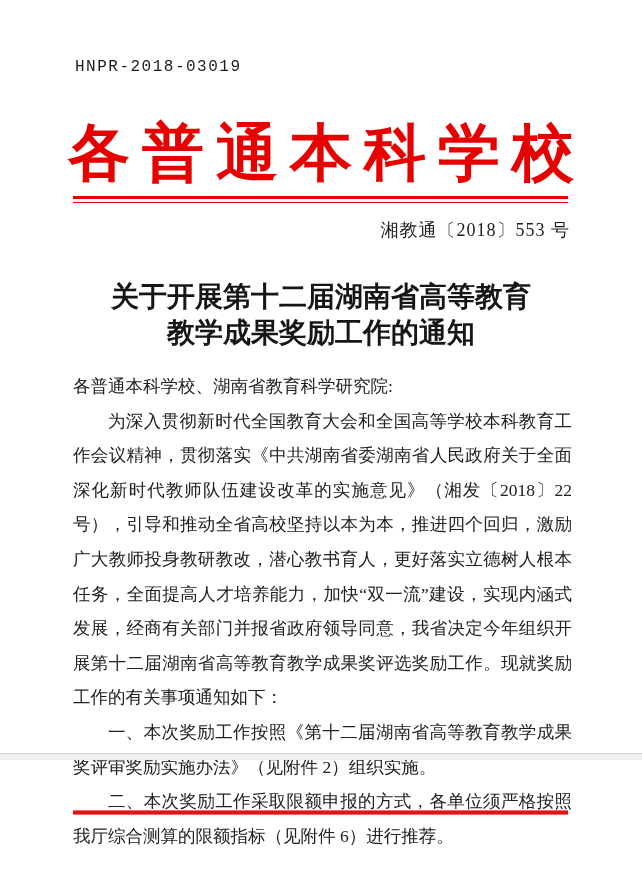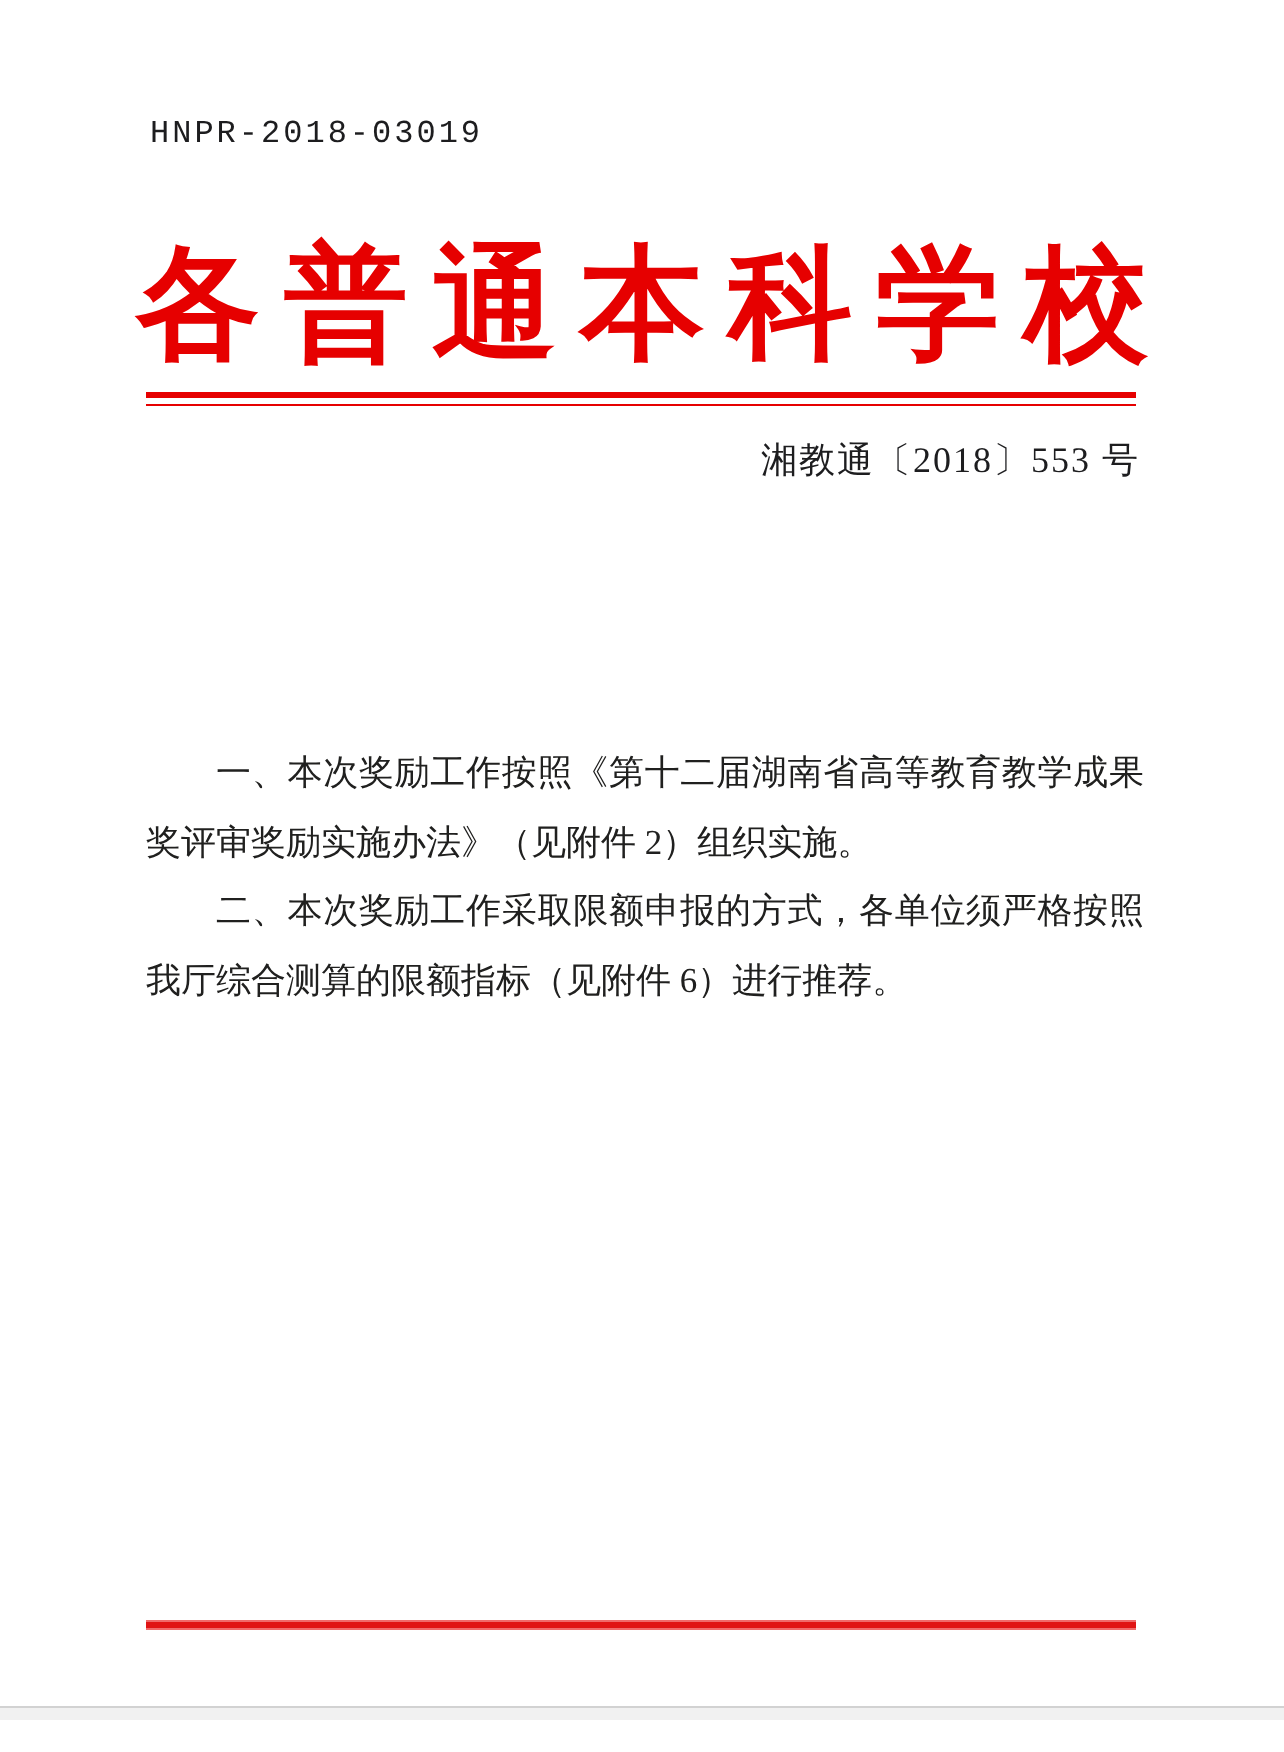--- a/index.html
+++ b/index.html
@@ -4,21 +4,21 @@
 <style>
   * { margin: 0; padding: 0; box-sizing: border-box; }
   html, body {
     width: 642px; height: 876px;
     background: #ffffff;
     font-family: "Liberation Serif", serif;
     overflow: hidden;
   }
   .page {
     position: relative;
-    width: 642px; height: 860px;
+    width: 642px; height: 760px;
     background: #ffffff;
   }
   .doc-code {
     position: absolute;
     left: 75px; top: 58px;
     font-family: "Liberation Mono", "DejaVu Sans Mono", monospace;
     font-size: 16px;
     letter-spacing: 1.5px;
     color: #1d1d1f;
   }
@@ -94,22 +94,28 @@
 <div class="page">
 
   <div class="doc-code">HNPR-2018-03019</div>
 
   <div class="agency-name">各普通本科学校</div>
 
   <div class="header-rule"></div>
 
   <div class="doc-number">湘教通〔2018〕553 号</div>
 
+  <div class="doc-title">
+    <div>关于开展第十二届湖南省高等教育</div>
+    <div>教学成果奖励工作的通知</div>
+  </div>
 
   <div class="doc-body">
+    <p>各普通本科学校、湖南省教育科学研究院:</p>
+    <p class="indent">为深入贯彻新时代全国教育大会和全国高等学校本科教育工作会议精神，贯彻落实《中共湖南省委湖南省人民政府关于全面深化新时代教师队伍建设改革的实施意见》（湘发〔2018〕22 号），引导和推动全省高校坚持以本为本，推进四个回归，激励广大教师投身教研教改，潜心教书育人，更好落实立德树人根本任务，全面提高人才培养能力，加快“双一流”建设，实现内涵式发展，经商有关部门并报省政府领导同意，我省决定今年组织开展第十二届湖南省高等教育教学成果奖评选奖励工作。现就奖励工作的有关事项通知如下：</p>
     <p class="indent">一、本次奖励工作按照《第十二届湖南省高等教育教学成果奖评审奖励实施办法》（见附件 2）组织实施。</p>
     <p class="indent">二、本次奖励工作采取限额申报的方式，各单位须严格按照我厅综合测算的限额指标（见附件 6）进行推荐。</p>
   </div>
 
   <div class="bottom-rule"></div>
 
   <div class="page-edge"></div>
 
 </div>
 

